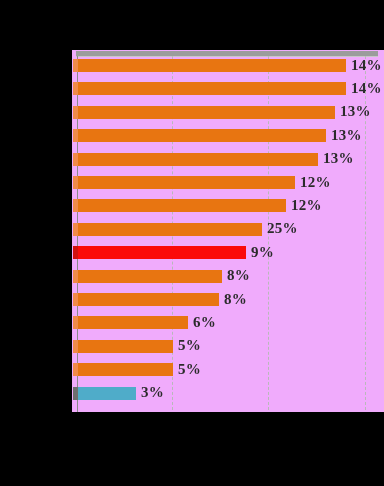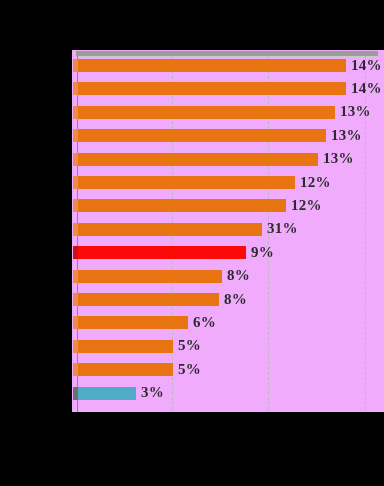--- a/index.html
+++ b/index.html
@@ -147,21 +147,21 @@
           <div class="bar-label" style="left: 228px;">12%</div>
         </div>
         <div class="bar-row" style="top: 149.4px; height: 13px;">
           <div class="bar-tick" style="background: rgb(240, 138, 74);"></div>
           <div class="bar" style="width: 208px; background: rgb(232, 117, 17);"></div>
           <div class="bar-label" style="left: 219px;">12%</div>
         </div>
         <div class="bar-row" style="top: 172.8px; height: 13px;">
           <div class="bar-tick" style="background: rgb(240, 138, 74);"></div>
           <div class="bar" style="width: 184px; background: rgb(232, 117, 17);"></div>
-          <div class="bar-label" style="left: 195px;">31%</div>
+          <div class="bar-label" style="left: 195px;">25%</div>
         </div>
         <div class="bar-row" style="top: 196.2px; height: 13px;">
           <div class="bar-tick" style="background: rgb(207, 17, 17);"></div>
           <div class="bar" style="width: 168px; background: rgb(251, 10, 10);"></div>
           <div class="bar-label" style="left: 179px;">9%</div>
         </div>
         <div class="bar-row" style="top: 219.6px; height: 13px;">
           <div class="bar-tick" style="background: rgb(240, 138, 74);"></div>
           <div class="bar" style="width: 144px; background: rgb(232, 117, 17);"></div>
           <div class="bar-label" style="left: 155px;">8%</div>

